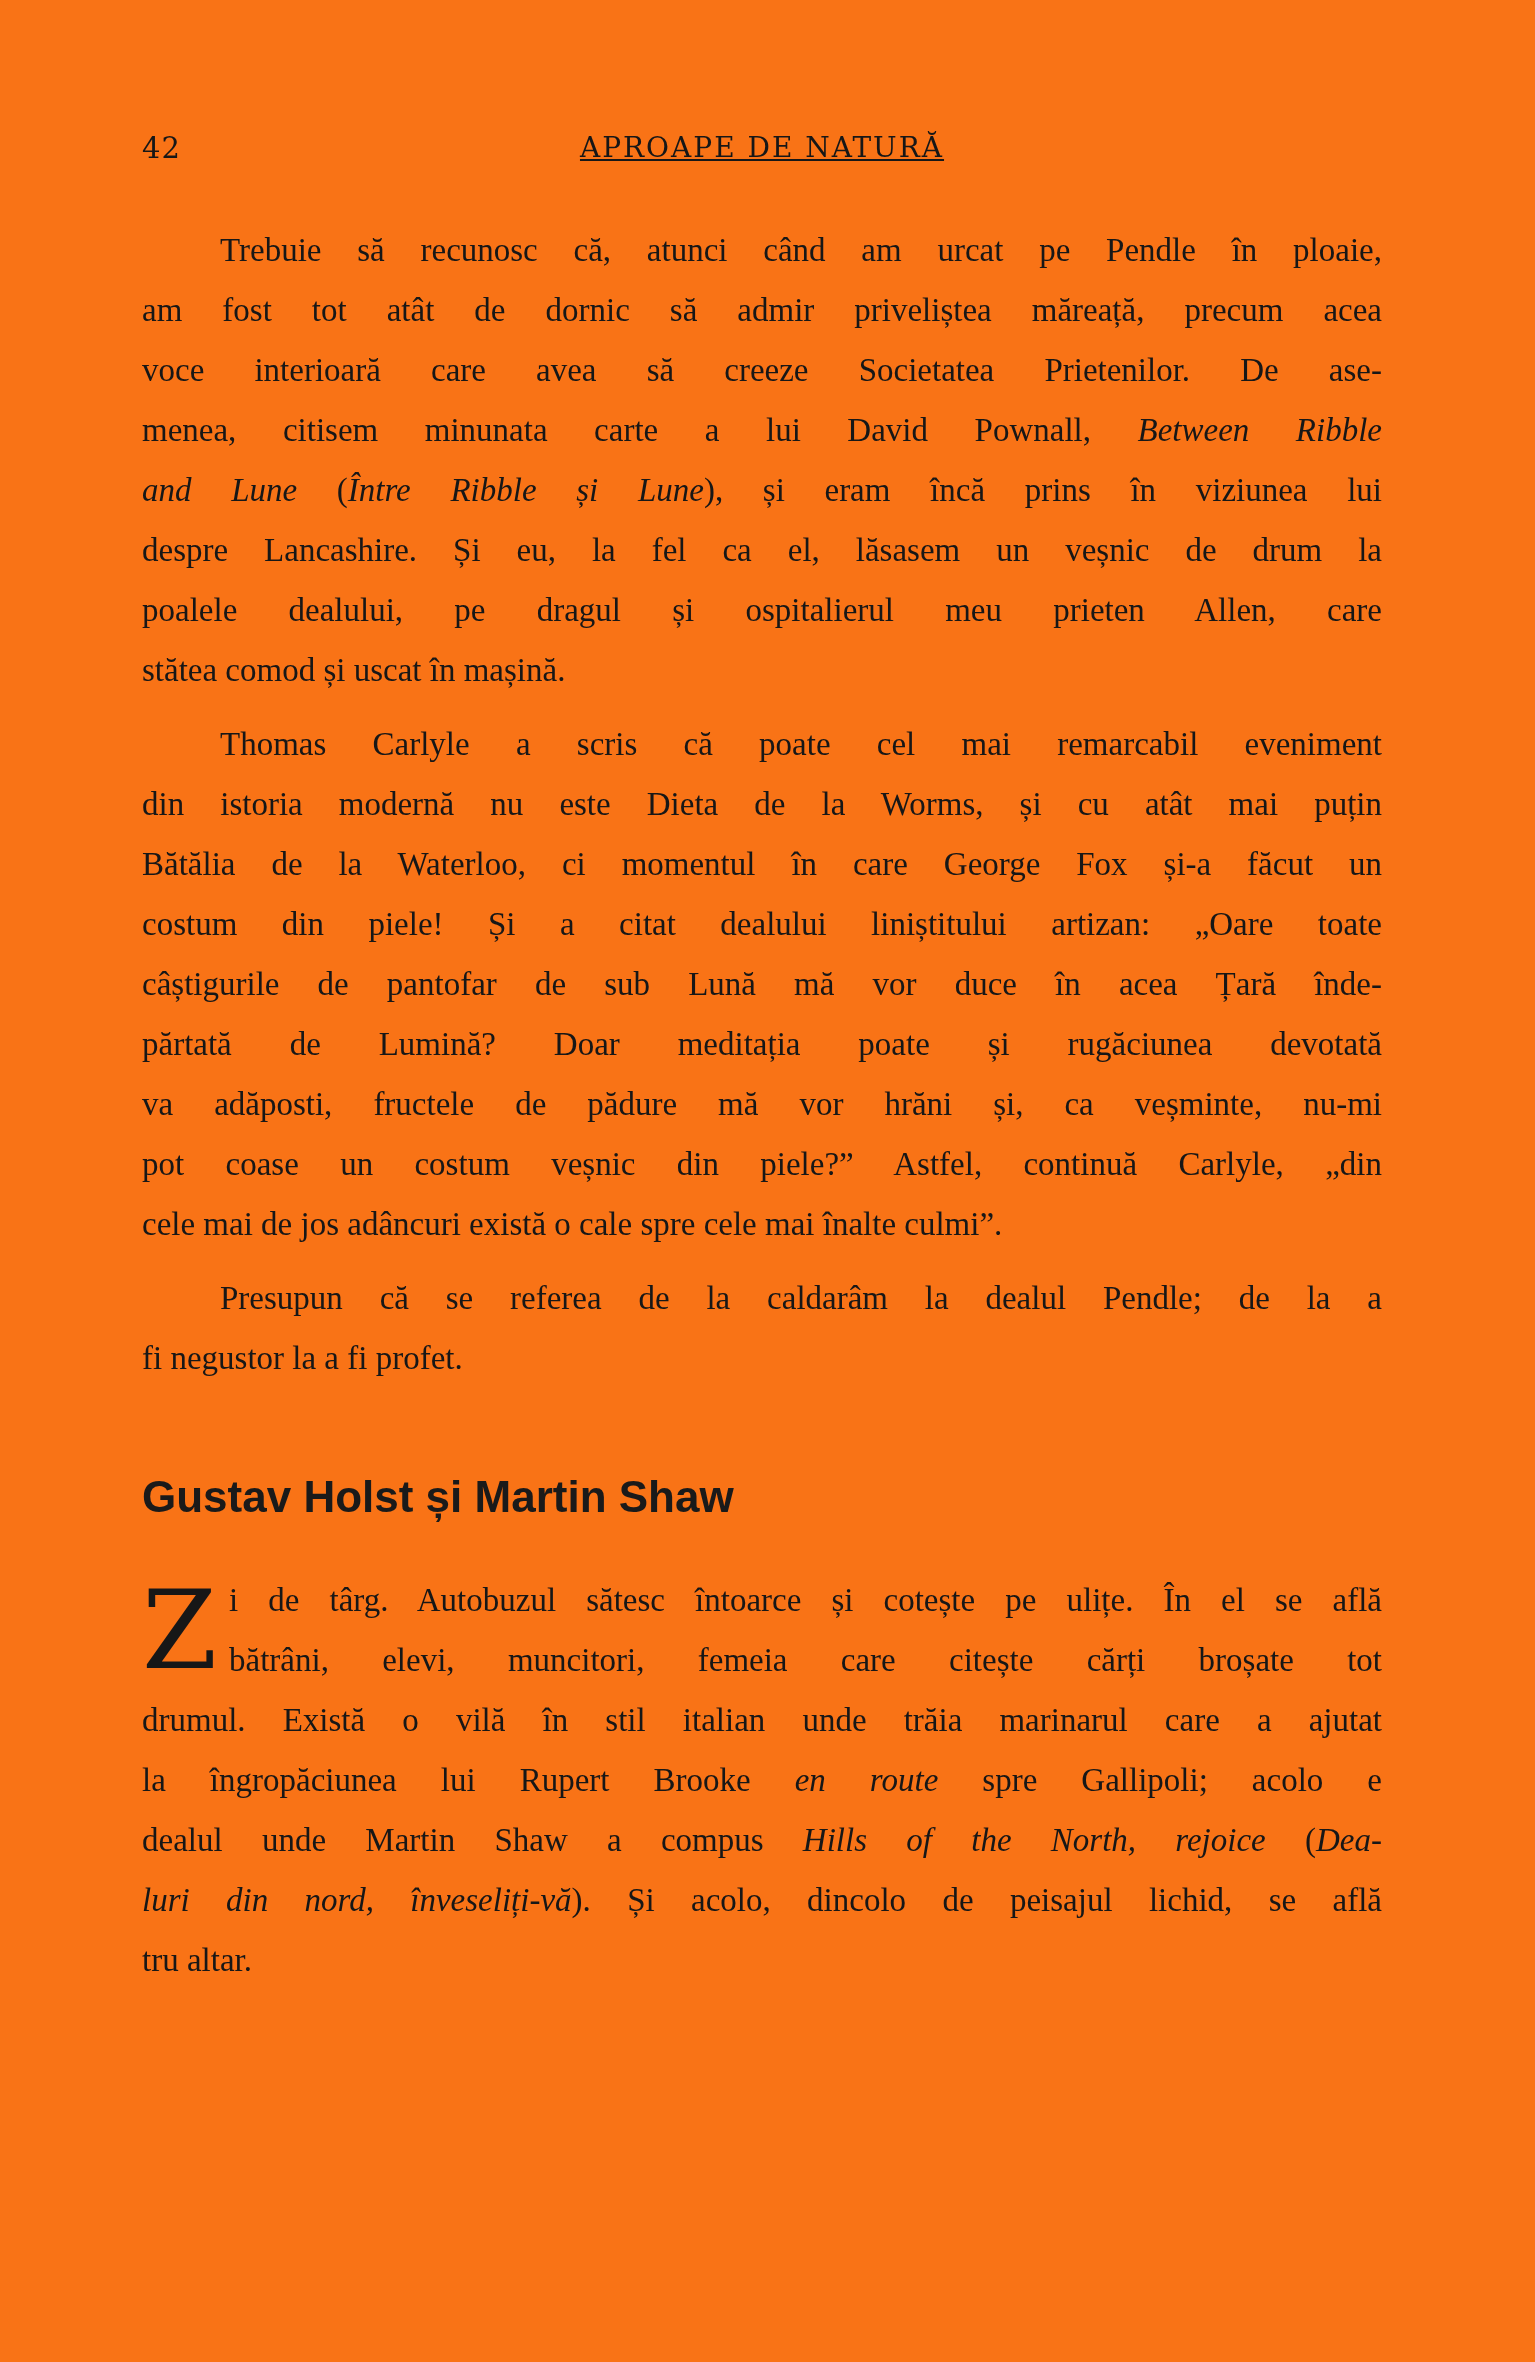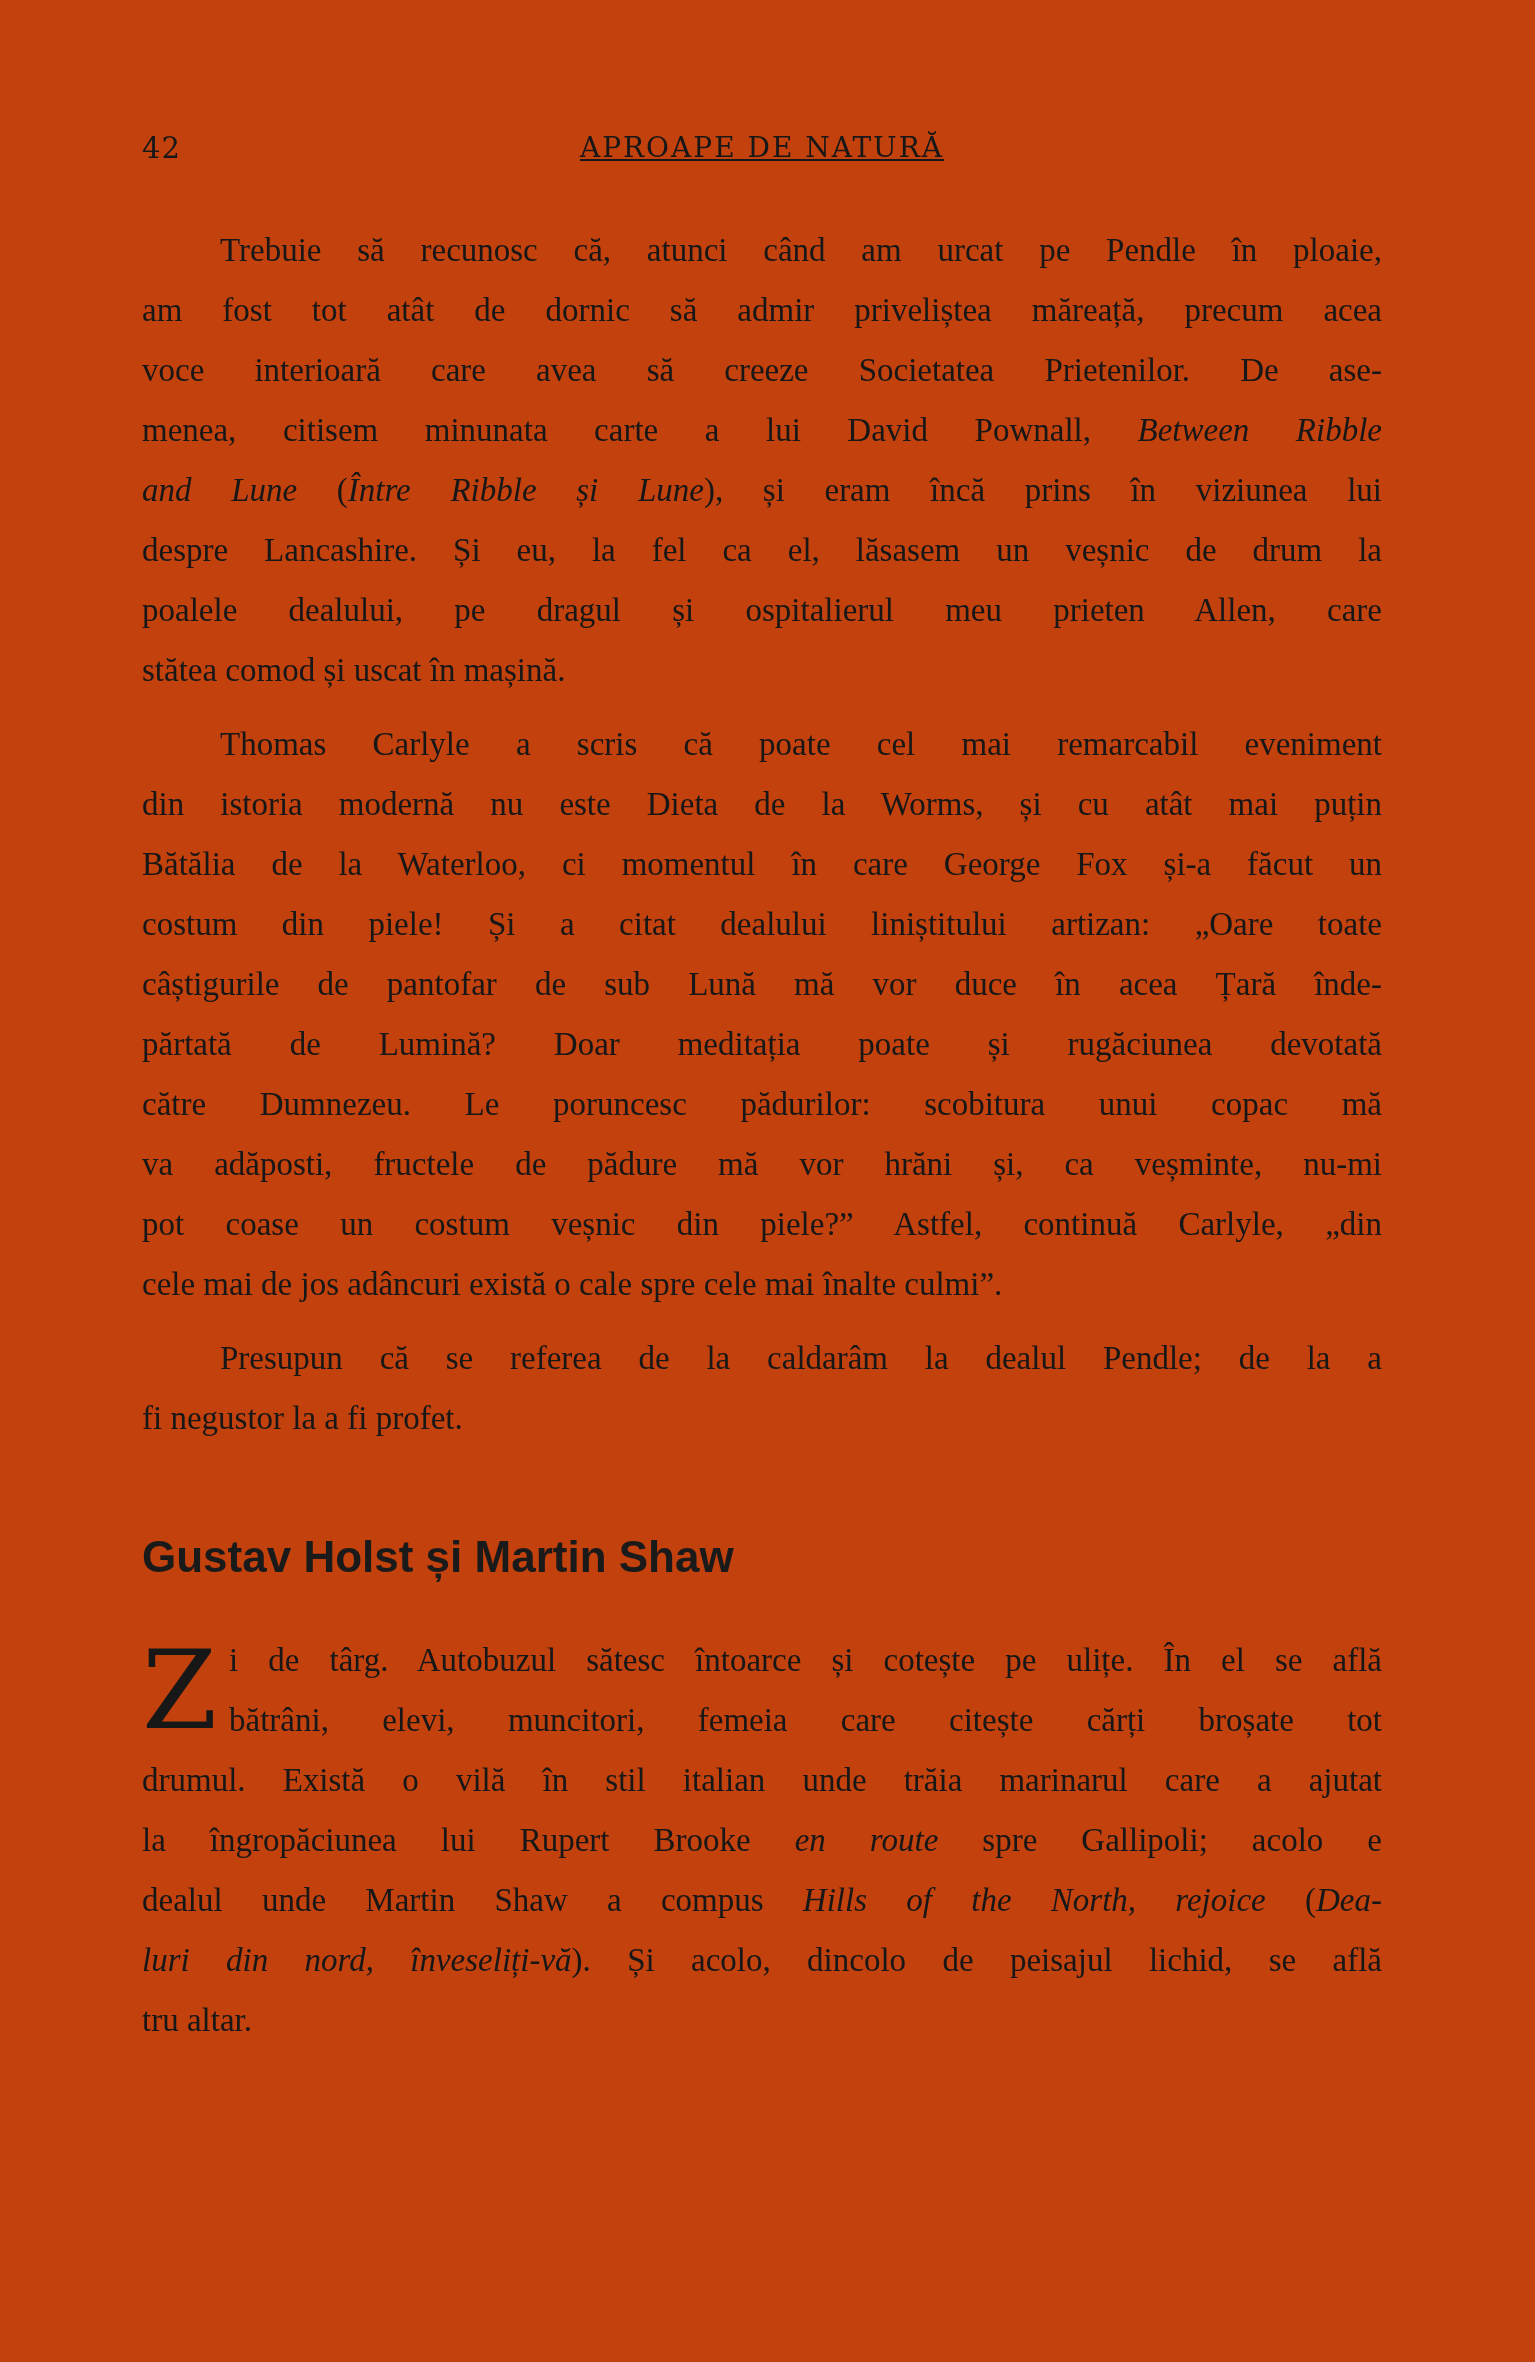--- a/index.html
+++ b/index.html
@@ -1,20 +1,20 @@
 <!DOCTYPE html>
 <html lang="ro"><head>
 <meta charset="utf-8">
 <style>
   html, body { margin: 0; padding: 0; background: #ffffff; }
   .page {
     position: relative;
     width: 1535px;
     height: 2362px;
-    background: #c2410c;
+    background: #f97316;
     font-family: "DejaVu Serif", serif;
     color: #171717;
     overflow: hidden;
   }
   .running-head {
     position: absolute;
     top: 130px;
     left: 142px;
     width: 1240px;
     height: 42px;
@@ -89,21 +89,20 @@
         <div class="line"><span>poalele dealului, pe dragul și ospitalierul meu prieten Allen, care</span></div>
         <div class="line last"><span>stătea comod și uscat în mașină.</span></div>
       </div>
     <div class="para">
         <div class="line first"><span>Thomas Carlyle a scris că poate cel mai remarcabil eveniment</span></div>
         <div class="line"><span>din istoria modernă nu este Dieta de la Worms, și cu atât mai puțin</span></div>
         <div class="line"><span>Bătălia de la Waterloo, ci momentul în care George Fox și-a făcut un</span></div>
         <div class="line"><span>costum din piele! Și a citat dealului liniștitului artizan: „Oare toate</span></div>
         <div class="line"><span>câștigurile de pantofar de sub Lună mă vor duce în acea Țară înde-</span></div>
         <div class="line"><span>părtată de Lumină? Doar meditația poate și rugăciunea devotată</span></div>
-        <div class="line"><span>către Dumnezeu. Le poruncesc pădurilor: scobitura unui copac mă</span></div>
         <div class="line"><span>va adăposti, fructele de pădure mă vor hrăni și, ca veșminte, nu-mi</span></div>
         <div class="line"><span>pot coase un costum veșnic din piele?” Astfel, continuă Carlyle, „din</span></div>
         <div class="line last"><span>cele mai de jos adâncuri există o cale spre cele mai înalte culmi”.</span></div>
       </div>
     <div class="para">
         <div class="line first"><span>Presupun că se referea de la caldarâm la dealul Pendle; de la a</span></div>
         <div class="line last"><span>fi negustor la a fi profet.</span></div>
       </div>
     <h2 class="section-heading">Gustav Holst și Martin Shaw</h2>
     <div class="para dropcap-para">

